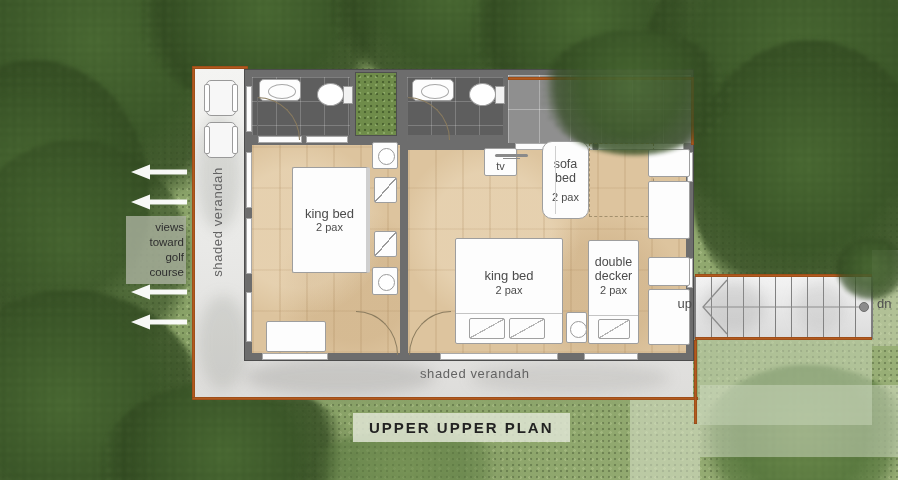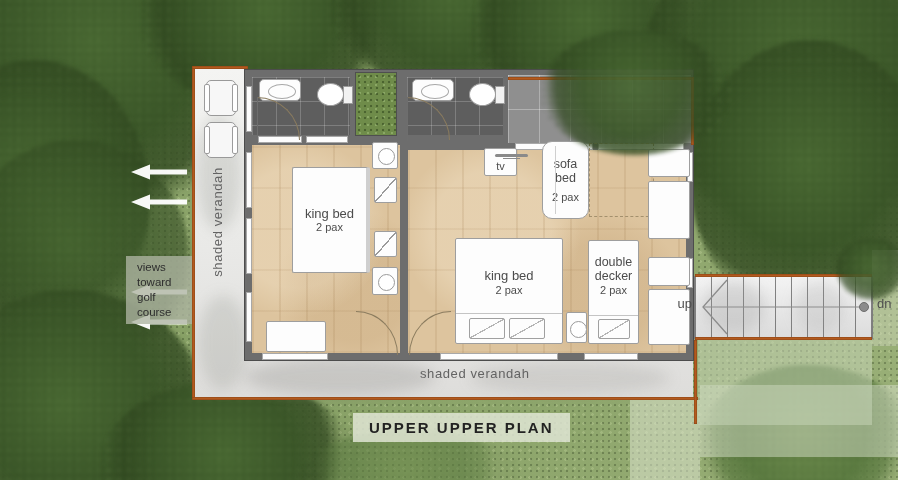--- a/index.html
+++ b/index.html
@@ -50,21 +50,21 @@
   .diag{background-image:linear-gradient(to bottom right,transparent calc(50% - .7px),#9a9a9a calc(50% - .7px),#9a9a9a calc(50% + .7px),transparent calc(50% + .7px));}
   .pillow{background:#fdfdfd;border:1px solid #a0a0a0;border-radius:2px;box-sizing:border-box;
       background-image:linear-gradient(to bottom right,transparent calc(50% - .6px),#b5b5b5 calc(50% - .6px),#b5b5b5 calc(50% + .6px),transparent calc(50% + .6px));}
   .circleknob{border:1px solid #9a9a9a;border-radius:50%;background:#fff;}
   
   .roomlbl{color:#4c4c4c;font-size:13px;line-height:1.15;text-align:center;white-space:pre-line;}
   .pax{color:#4c4c4c;font-size:11px;}
   .greylbl{color:#636363;font-size:13px;letter-spacing:.6px;white-space:nowrap;}
   .stairlbl{color:#4f4f4f;font-size:13px;}
   .viewsbox{background:rgba(173,180,162,.78);color:#2e2e2e;font-size:11.5px;line-height:1.3;
-      text-align:left;white-space:pre-line;padding:4px 11px;margin-top:40px;}
+      text-align:right;white-space:pre-line;padding:4px 2px;}
   .titlebox{background:rgba(223,229,211,.85);color:#222;font-size:15px;font-weight:bold;
       letter-spacing:2px;padding:6px 16px;white-space:nowrap;}
   
   .stairs{background:linear-gradient(180deg,#f1f1f1,#dddddd);
       background-image:repeating-linear-gradient(90deg,rgba(110,110,110,.85) 0 1px,transparent 1px 16px),
                        linear-gradient(180deg,#f3f3f3,#dcdcdc);
       outline:1px solid #7d7d7d;}
   .courtyard{background:rgba(200,212,184,.52);filter:blur(.4px);}
   .chair{background:#f7f7f7;border:1px solid #999;border-radius:5px;box-sizing:border-box;}
   .chairarm{position:absolute;top:3px;bottom:3px;width:4px;background:#fff;border:1px solid #9c9c9c;border-radius:2px;}

